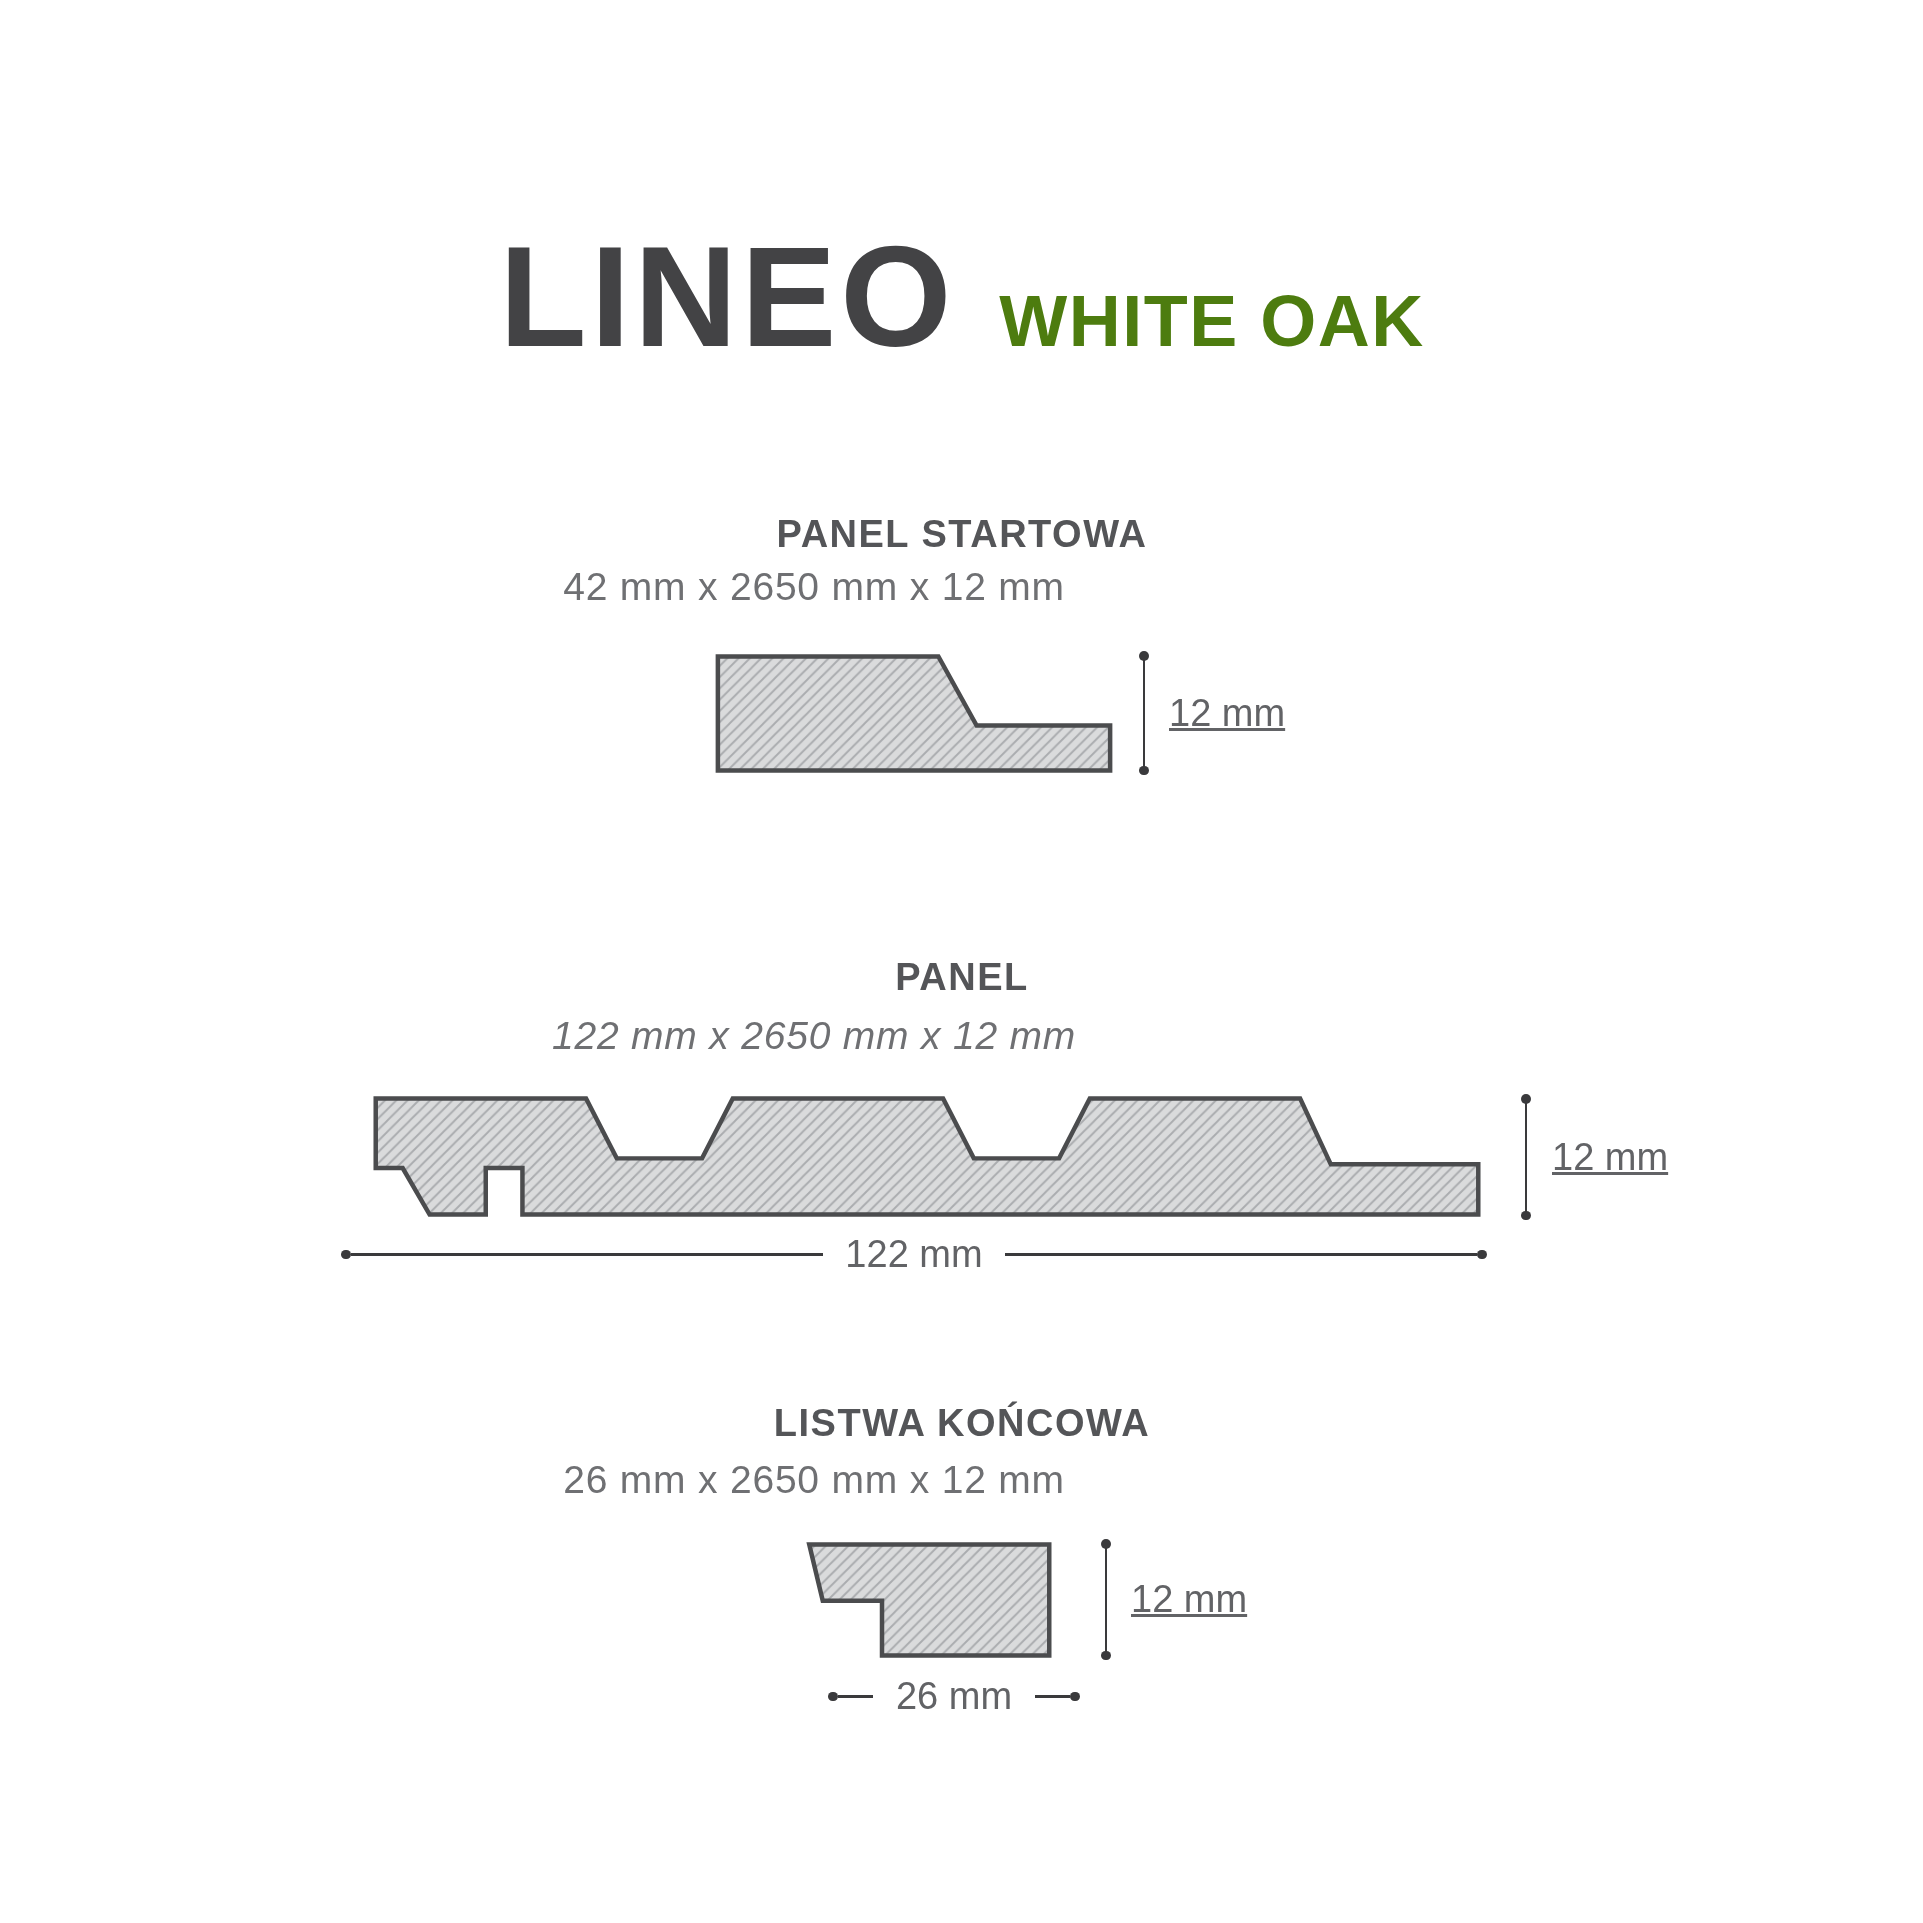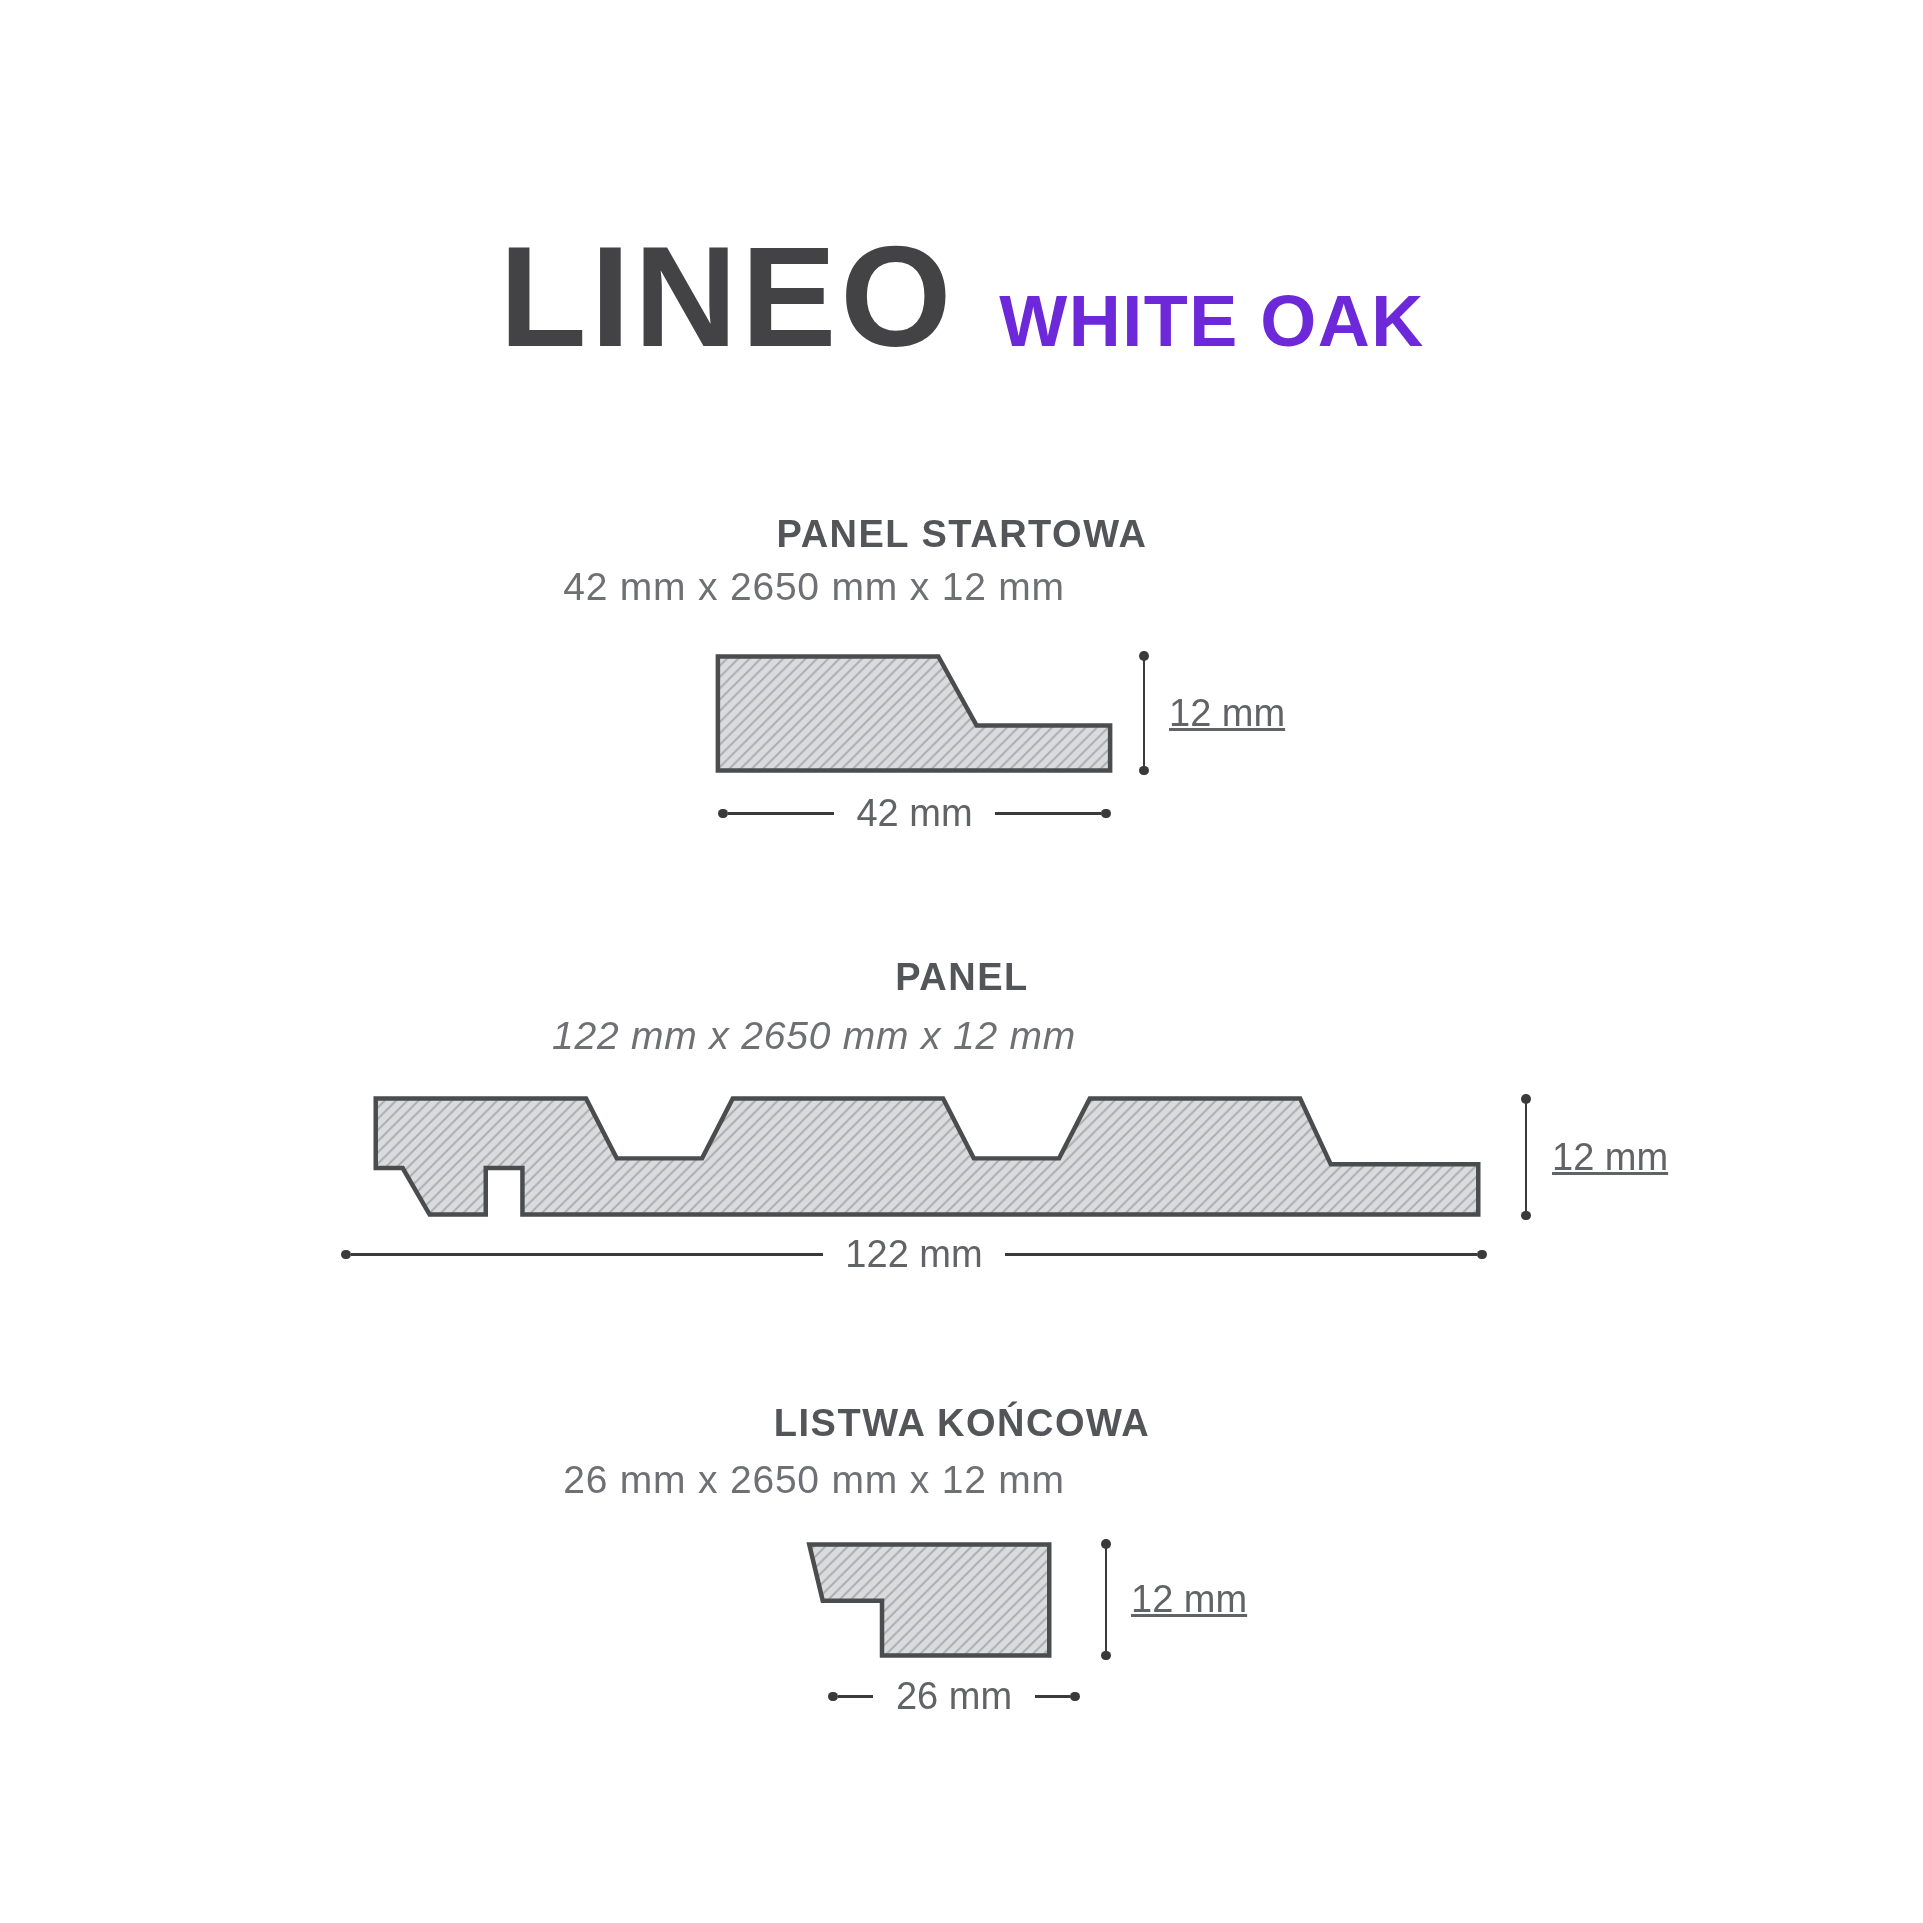--- a/index.html
+++ b/index.html
@@ -13,21 +13,21 @@
   }
   
   .title-row{
     position:absolute;top:225px;left:0;width:1924px;
     display:flex;justify-content:center;align-items:baseline;gap:44px;
   }
   .title-main{
     font-size:143px;font-weight:bold;color:#434345;letter-spacing:3.8px;line-height:1;
   }
   .title-variant{
-    font-size:72px;font-weight:bold;color:#6d28d9;letter-spacing:1.5px;line-height:1;
+    font-size:72px;font-weight:bold;color:#4d7c0f;letter-spacing:1.5px;line-height:1;
   }
   
   .sec-name{
     position:absolute;left:0;width:1924px;text-align:center;
     font-size:38px;font-weight:bold;color:#545558;letter-spacing:1.5px;
   }
   .sec-size{
     position:absolute;left:0;width:1628px;text-align:center;
     font-size:39px;font-weight:normal;color:#6f7073;letter-spacing:0.8px;
   }
@@ -81,27 +81,20 @@
     </defs>
     <path d="M0 0 H294 L345 92 H523 V152 H0 Z" fill="url(#h1)" stroke="#4b4c4e" stroke-width="6" stroke-linejoin="miter"></path>
   </svg>
 
   <div class="vdim" style="left:1143px;top:656px;height:114px;">
     <span class="dot dot-top"></span>
     <span class="dot dot-bottom"></span>
   </div>
   <div class="vdim-label" style="left:1169px;top:656px;height:114px;">12 mm</div>
 
-  <div class="hdim" style="left:718px;top:791px;width:393px;">
-    <span class="dot"></span>
-    <span class="hline"></span>
-    <span class="hdim-label">42 mm</span>
-    <span class="hline"></span>
-    <span class="dot"></span>
-  </div>
 
   <div class="sec-name" style="top:956px;">PANEL</div>
   <div class="sec-size" style="top:1014px;font-style:italic;">122 mm x 2650 mm x 12 mm</div>
 
   <svg class="profile" style="left:369px;top:1094px;" width="1116" height="125" viewBox="-6 -6 1485 167" aria-hidden="true">
     <defs>
       <pattern id="h2" patternUnits="userSpaceOnUse" width="15" height="15">
         <rect width="15" height="15" fill="#dadbdc"></rect>
         <path d="M0 15 L15 0 M-3.75 3.75 L3.75 -3.75 M11.25 18.75 L18.75 11.25" stroke="#aaacaf" stroke-width="2.5"></path>
       </pattern>

